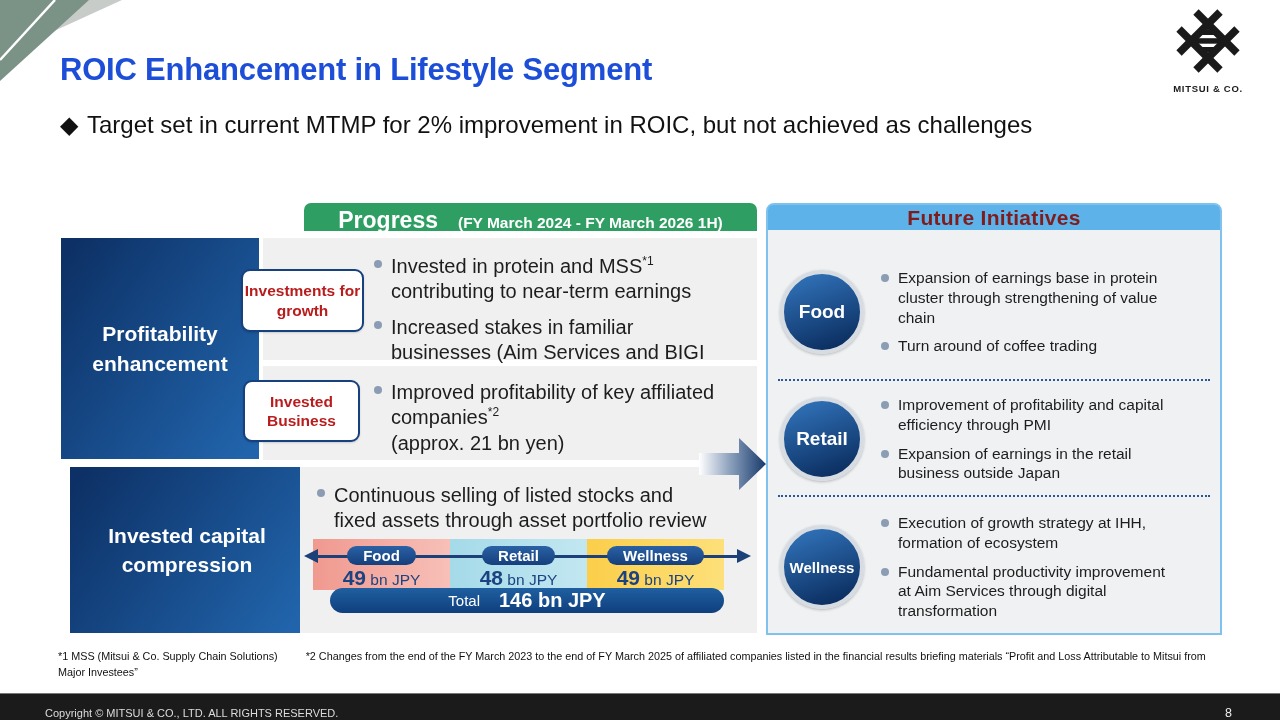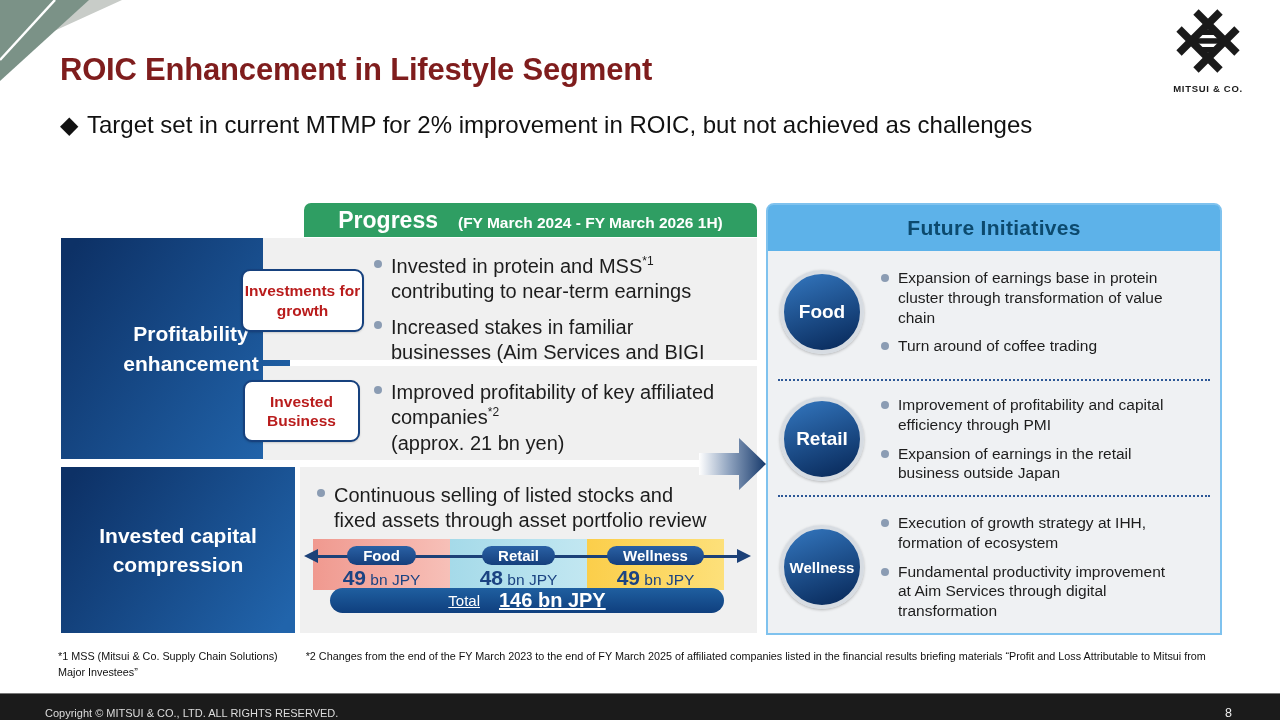--- a/index.html
+++ b/index.html
@@ -4,35 +4,35 @@
 <style>
   html,body{margin:0;padding:0;background:#fff;}
   .slide{position:relative;width:1280px;height:720px;background:#ffffff;overflow:hidden;
          font-family:"Liberation Sans",sans-serif;color:#1d1d1d;}
   
   .corner{position:absolute;left:0;top:0;}
   
   .logo{position:absolute;left:1150px;top:6px;width:116px;text-align:center;}
   .logo-text{font-size:9.5px;font-weight:bold;letter-spacing:.7px;color:#1a1a1a;margin-top:1px;}
   
-  .title{position:absolute;left:60px;top:52px;font-size:31px;font-weight:bold;color:#7f1d1d;letter-spacing:-.2px;}
+  .title{position:absolute;left:60px;top:52px;font-size:31px;font-weight:bold;color:#1d4ed8;letter-spacing:-.2px;}
   .subtitle{position:absolute;left:60px;top:110px;width:1140px;font-size:24px;line-height:30px;color:#111;
             padding-left:27px;}
   .subtitle .marker{position:absolute;left:0;top:0;}
   
-  .prog-header{position:absolute;left:304px;top:203px;width:453px;height:34px;background:#2f9e63;
+  .prog-header{position:absolute;left:304px;top:203px;width:453px;height:28px;background:#2f9e63;
                border-radius:7px 7px 0 0;display:flex;align-items:baseline;justify-content:center;gap:20px;color:#fff;}
   .prog-header .big{font-size:23px;font-weight:bold;line-height:34px;}
   .prog-header .small{font-size:15.5px;font-weight:bold;}
   
   .navy-box{position:absolute;background:linear-gradient(125deg,#0d3166 5%,#2164ab 95%);
             display:flex;align-items:center;justify-content:center;text-align:center;
             color:#fff;font-weight:bold;font-size:21px;line-height:1.4;}
-  .navy-box.profit{left:61px;top:238px;width:198px;height:221px;padding-left:31px;}
-  .navy-box.capital{left:61px;top:467px;width:234px;height:166px;}
+  .navy-box.profit{left:61px;top:238px;width:198px;height:221px;}
+  .navy-box.capital{left:70px;top:467px;width:234px;height:166px;}
   
   .gray{position:absolute;background:#f0f0f0;}
   .gray.a{left:263px;top:238px;width:494px;height:122px;}
   .gray.b{left:263px;top:366px;width:494px;height:94px;}
   .gray.c{left:300px;top:467px;width:457px;height:166px;}
   
   .tag{position:absolute;background:#fff;border:2.5px solid #16417e;border-radius:9px;
        display:flex;align-items:center;justify-content:center;text-align:center;
        color:#b91c1c;font-weight:bold;font-size:15.5px;line-height:1.25;z-index:4;
        box-shadow:0 1px 2px rgba(0,0,0,.15);}
@@ -57,30 +57,30 @@
             display:flex;align-items:center;}
   .seg-val{position:relative;z-index:3;margin-top:1px;color:#1b4382;font-size:15.5px;}
   .seg-val b{font-size:21px;font-weight:bold;}
   .measure-line{position:absolute;left:16px;top:88px;width:422px;height:3px;background:#1c4178;z-index:2;}
   .ah-left{position:absolute;left:4px;top:82px;width:0;height:0;z-index:2;
            border-right:14px solid #1c4178;border-top:7.5px solid transparent;border-bottom:7.5px solid transparent;}
   .ah-right{position:absolute;left:437px;top:82px;width:0;height:0;z-index:2;
             border-left:14px solid #1c4178;border-top:7.5px solid transparent;border-bottom:7.5px solid transparent;}
   .total-pill{position:absolute;left:30px;top:121px;width:394px;height:25px;border-radius:13px;z-index:3;
               background:linear-gradient(180deg,#1f5fa0,#0f3f7e);display:flex;align-items:center;justify-content:center;
-              gap:19px;color:#fff;text-decoration:underline;}
+              gap:19px;color:#fff;}
   .total-pill .pre{font-size:15px;}
   .total-pill .val{font-size:20px;font-weight:bold;}
   
   .flow-arrow{position:absolute;left:699px;top:436px;}
   
   .future{position:absolute;left:766px;top:203px;width:456px;height:432px;
           border:2px solid #7fc2ee;border-radius:8px 8px 0 0;background:#eff1f3;box-sizing:border-box;}
-  .future-header{height:46px;background:#5db2e9;border-radius:5px 5px 0 0;display:flex;align-items:center;
-                 justify-content:center;color:#0c4a6e;font-size:21px;font-weight:bold;letter-spacing:.3px;}
+  .future-header{height:25px;background:#5db2e9;border-radius:5px 5px 0 0;display:flex;align-items:center;
+                 justify-content:center;color:#7f1d1d;font-size:21px;font-weight:bold;letter-spacing:.3px;}
   .fi-row{position:absolute;left:12px;display:flex;align-items:center;gap:16px;}
   .fi-row.r1{top:42px;height:130px;}
   .fi-row.r2{top:182px;height:104px;}
   .fi-row.r3{top:296px;height:132px;}
   .circle{flex:none;width:76px;height:76px;border-radius:50%;border:4px solid #d7dce2;
           background:linear-gradient(160deg,#2f6fb5 10%,#0b2e60 90%);display:flex;align-items:center;justify-content:center;
           color:#fff;font-weight:bold;box-shadow:0 1px 3px rgba(0,0,0,.25);}
   .circle.sz-big{font-size:19px;}
   .circle.sz-small{font-size:15px;}
   .fi-row ul.bullets{width:300px;}
@@ -192,21 +192,21 @@
     </defs>
     <polygon points="0,17 40,17 40,2 67,28 40,54 40,39 0,39" fill="url(#agrad)"></polygon>
   </svg>
 
   <div class="future">
     <div class="future-header">Future Initiatives</div>
 
     <div class="fi-row r1">
       <div class="circle sz-big">Food</div>
       <ul class="bullets">
-        <li>Expansion of earnings base in protein cluster through transformation of value chain</li>
+        <li>Expansion of earnings base in protein cluster through strengthening of value chain</li>
         <li>Turn around of coffee trading</li>
       </ul>
     </div>
     <div class="divider d1"></div>
 
     <div class="fi-row r2">
       <div class="circle sz-big">Retail</div>
       <ul class="bullets">
         <li>Improvement of profitability and capital efficiency through PMI</li>
         <li>Expansion of earnings in the retail business outside Japan</li>

